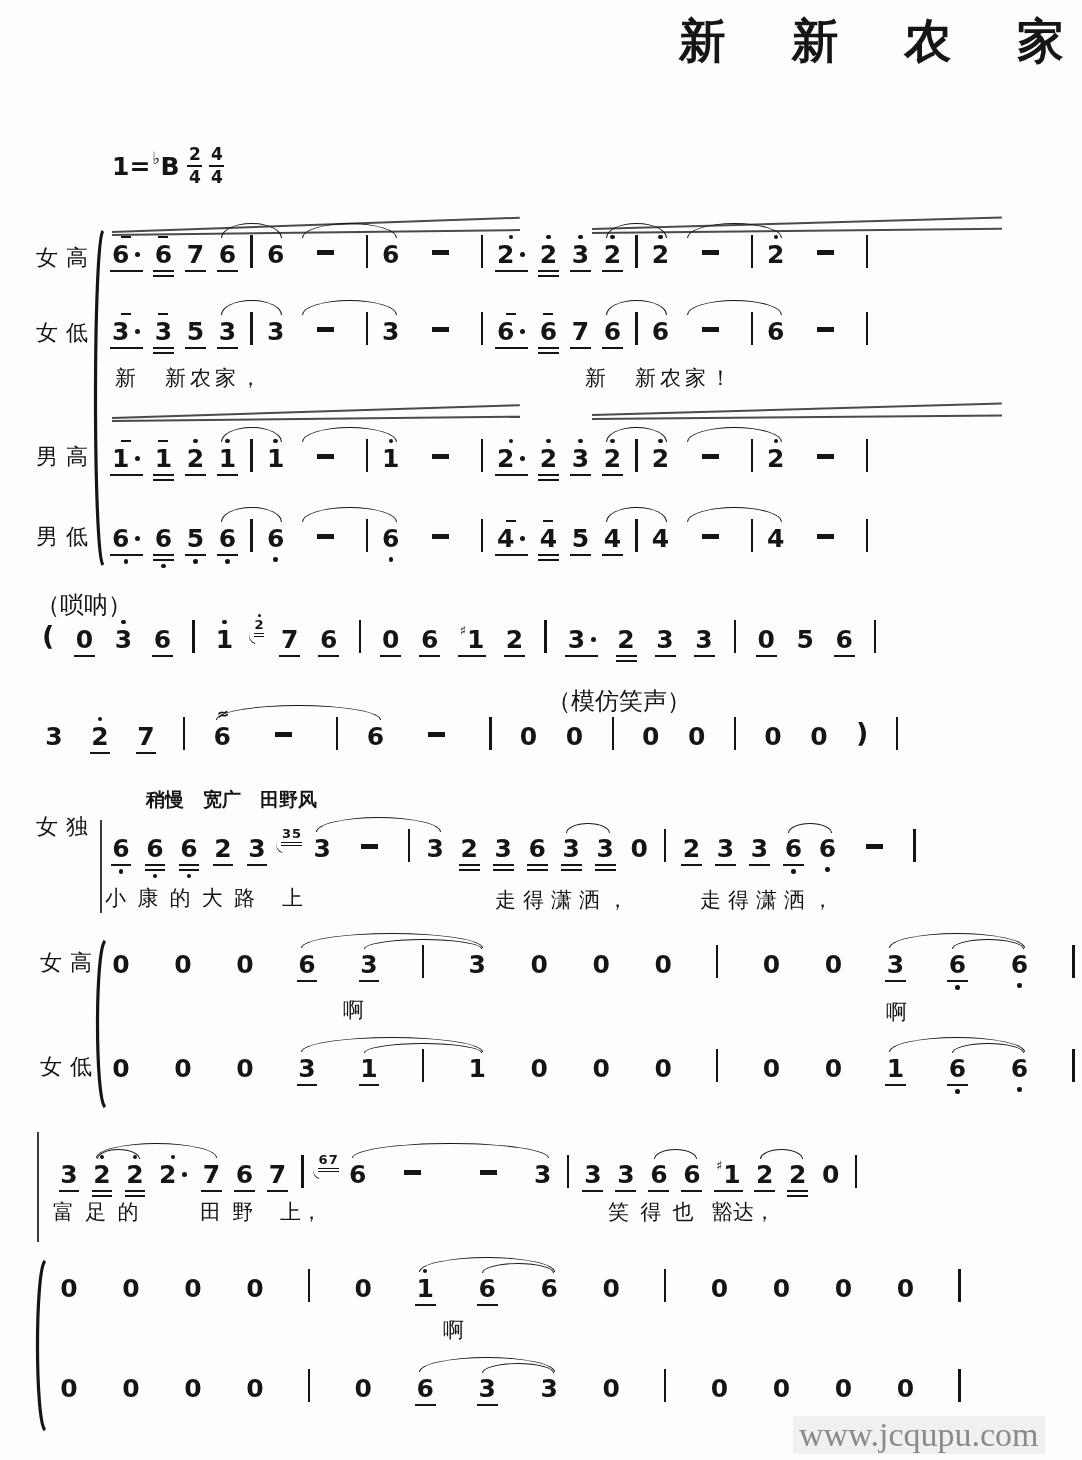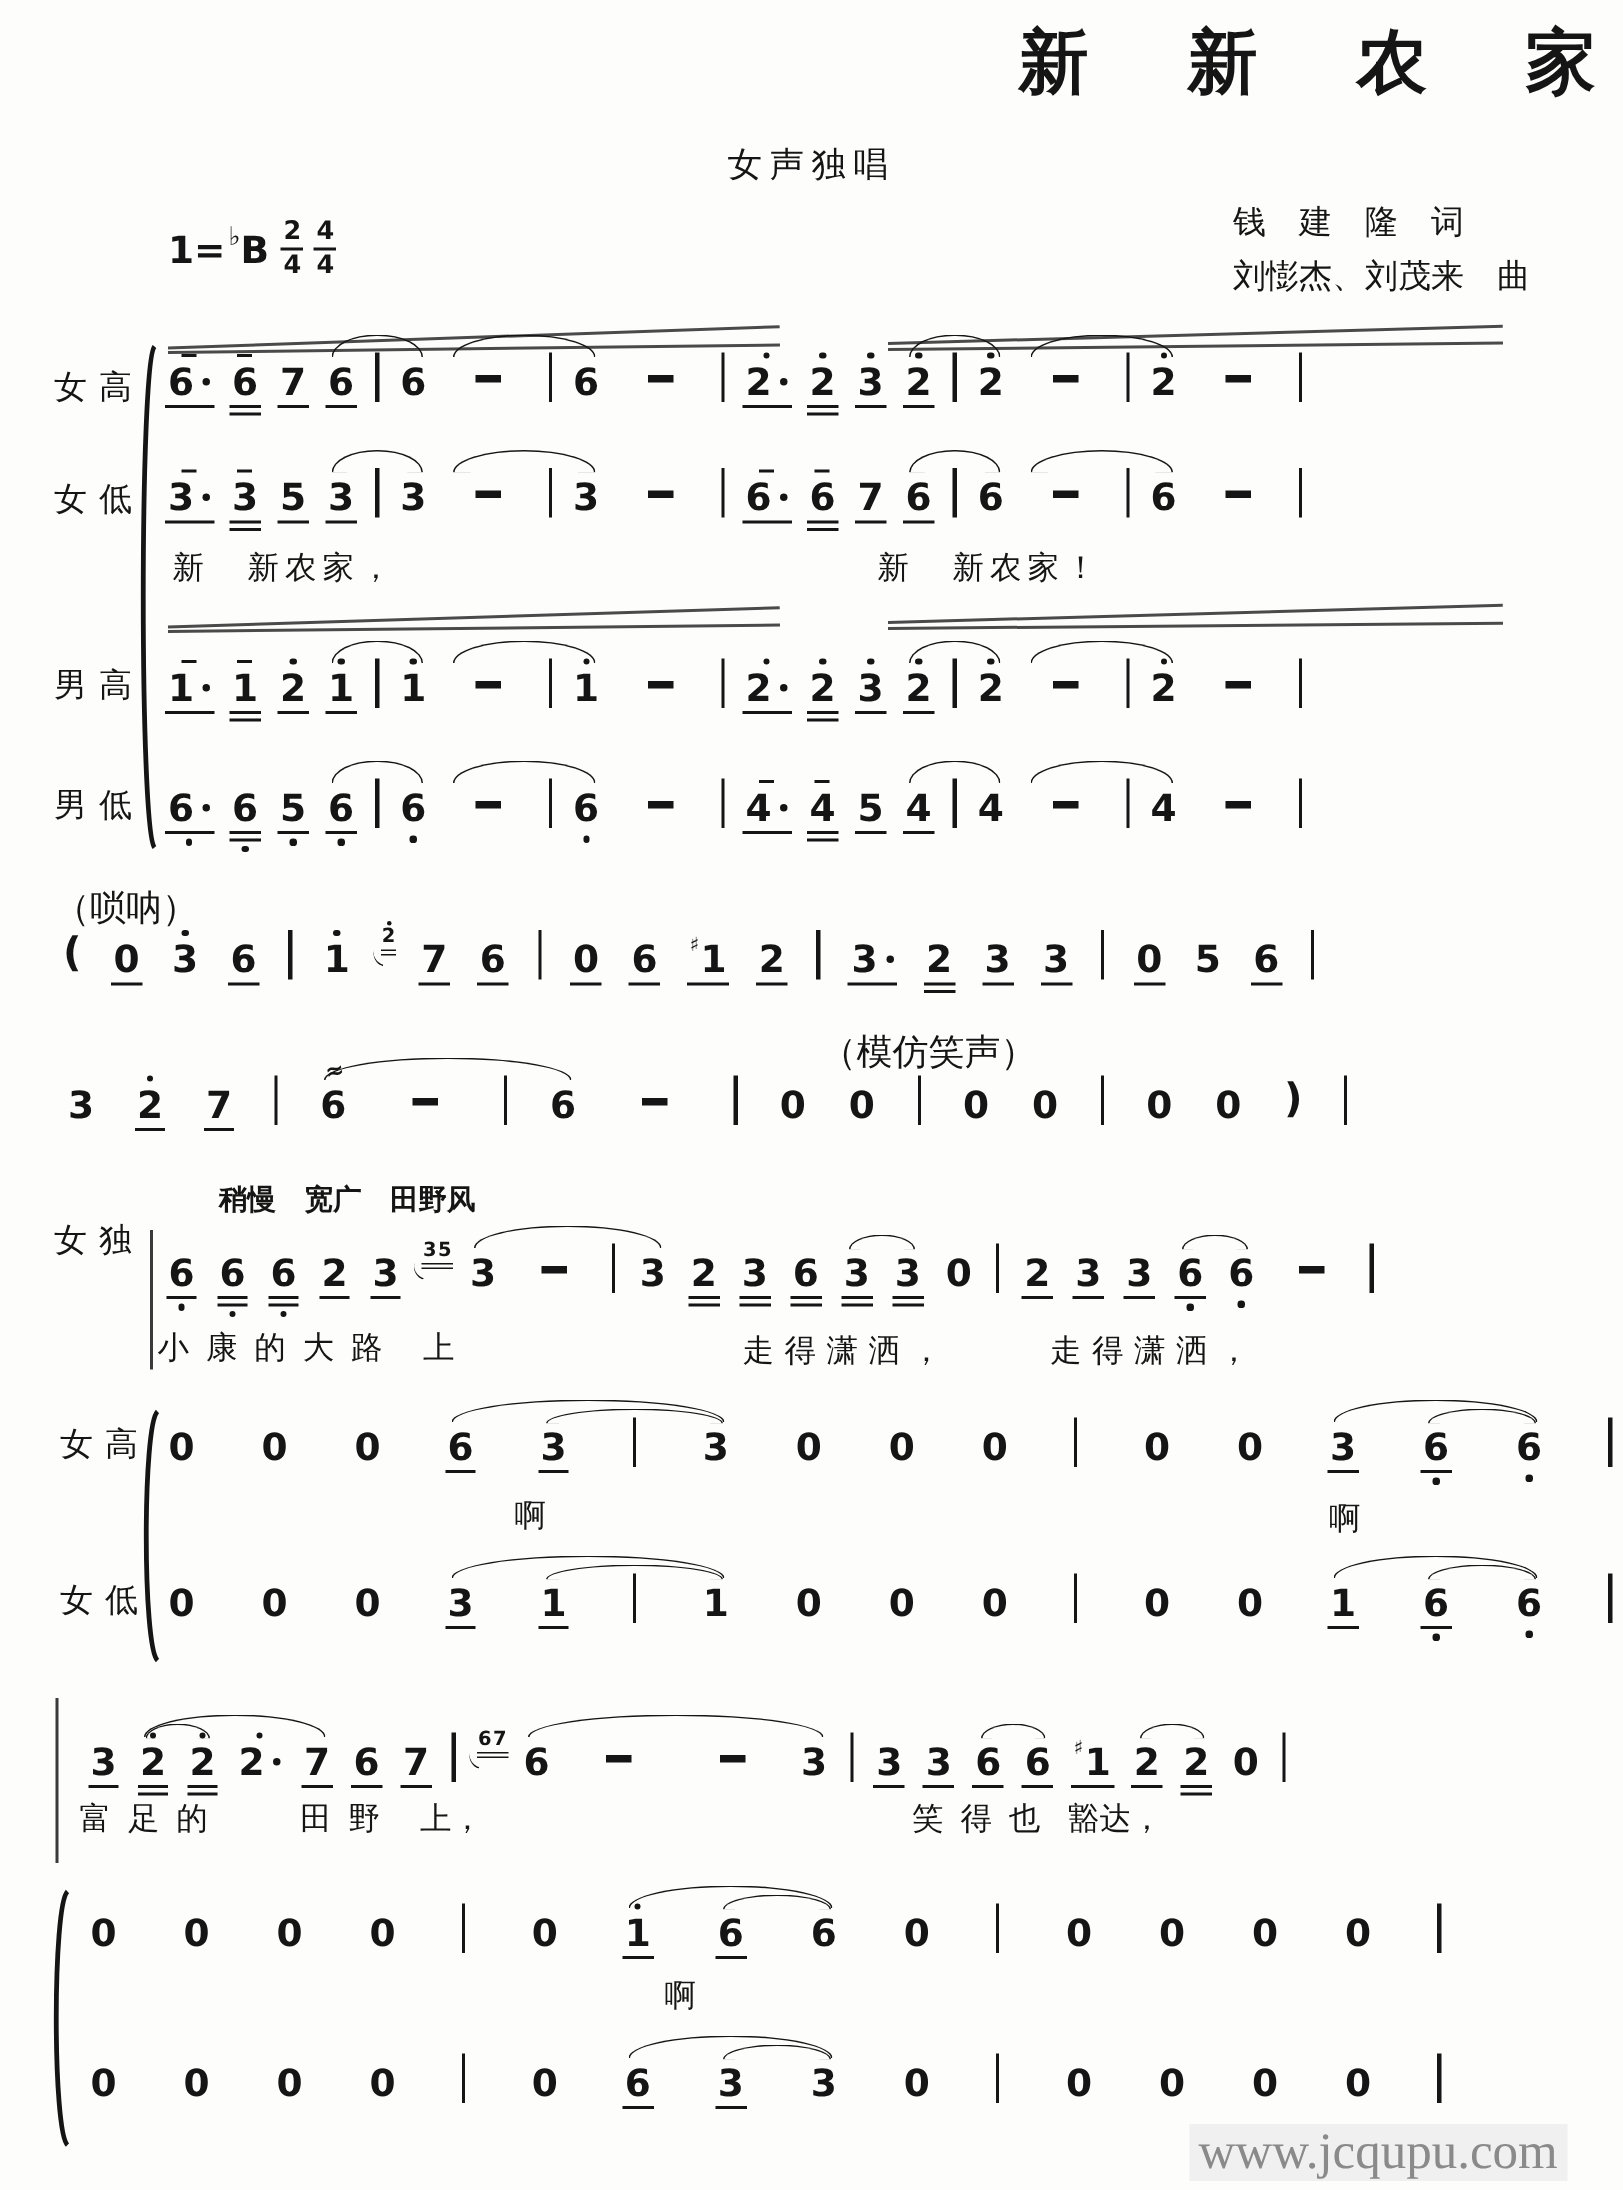--- a/index.html
+++ b/index.html
@@ -59,44 +59,39 @@
   .gul{height:1.6px;background:#151515;width:110%;margin-top:1.6px;}
   .grace::after{content:"";position:absolute;left:-7px;bottom:-6px;width:9px;height:9px;
         border-bottom:1.6px solid #151515;border-radius:0 0 0 9px;transform:rotate(18deg);}
 </style>
 </head>
 <body>
 
 <div id="sheet">
 
   <div class="title">新 新 农 家</div>
-  <div class="subtitle">女声独唱</div>
 
   <div class="keysig">
     <span>1=</span>
       <span class="flat">♭</span>
       <span>B</span>
     <span class="meters">
       <span class="frac">
         <span>2</span>
           <span class="fbar"></span>
           <span>4</span>
       </span>
       <span class="frac">
         <span>4</span>
           <span class="fbar"></span>
           <span>4</span>
       </span>
     </span>
   </div>
 
-  <div class="credits">
-    <div>钱　建　隆　词</div>
-    <div>刘憉杰、刘茂来　曲</div>
-  </div>
 
   <div class="phline" style="left:112px;top:231px;width:408px;transform:rotate(-2deg);"></div>
   <div class="phline" style="left:112px;top:234px;width:408px;transform:rotate(-0.7deg);"></div>
   <div class="phline" style="left:592px;top:228px;width:410px;transform:rotate(-1.6deg);"></div>
   <div class="phline" style="left:592px;top:232px;width:410px;transform:rotate(-0.6deg);"></div>
   <div class="phline" style="left:112px;top:417px;width:408px;transform:rotate(-1.8deg);"></div>
   <div class="phline" style="left:112px;top:420px;width:408px;transform:rotate(-0.6deg);"></div>
   <div class="phline" style="left:592px;top:414px;width:410px;transform:rotate(-1.6deg);"></div>
   <div class="phline" style="left:592px;top:418px;width:410px;transform:rotate(-0.5deg);"></div>
 

